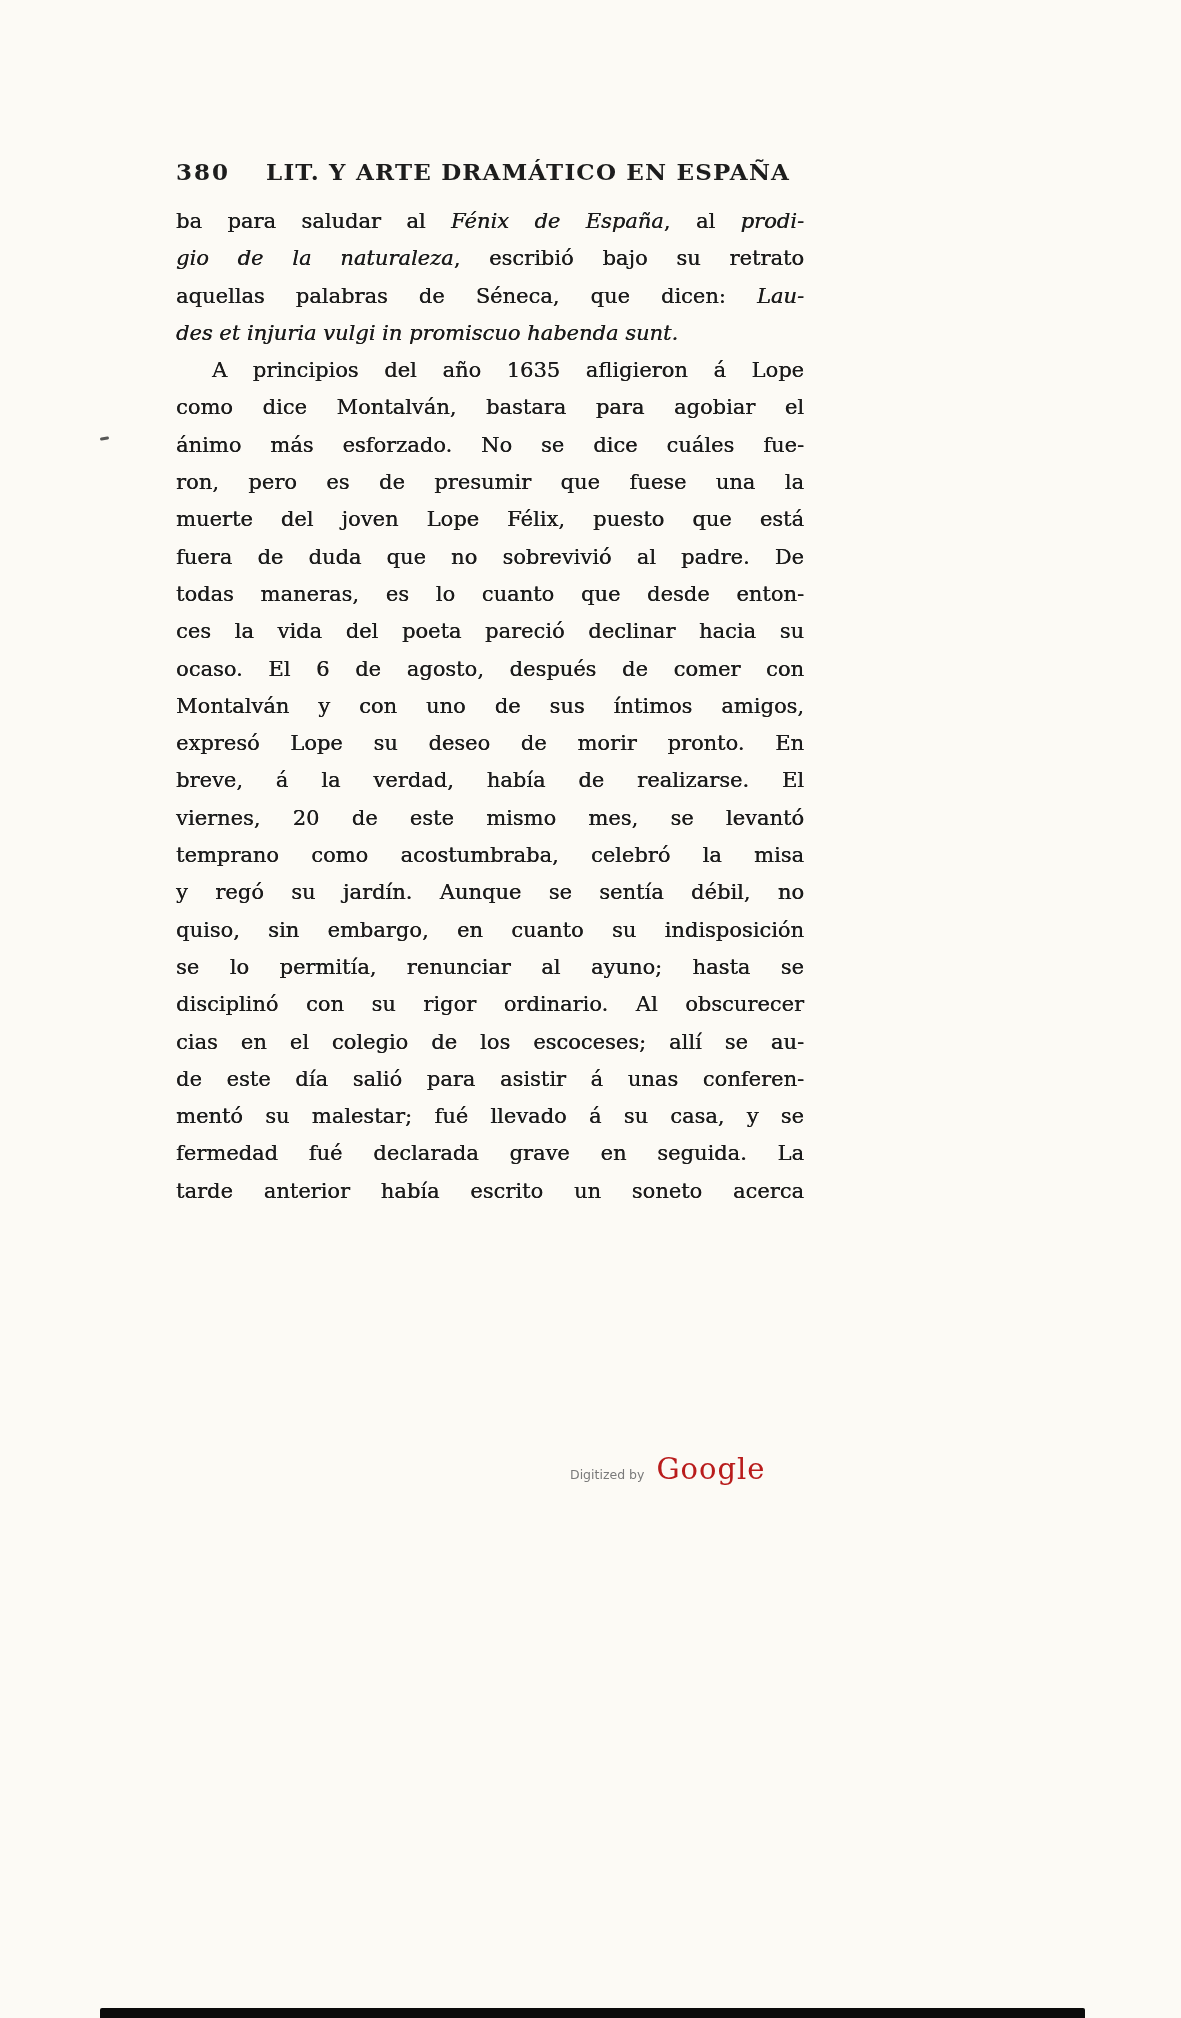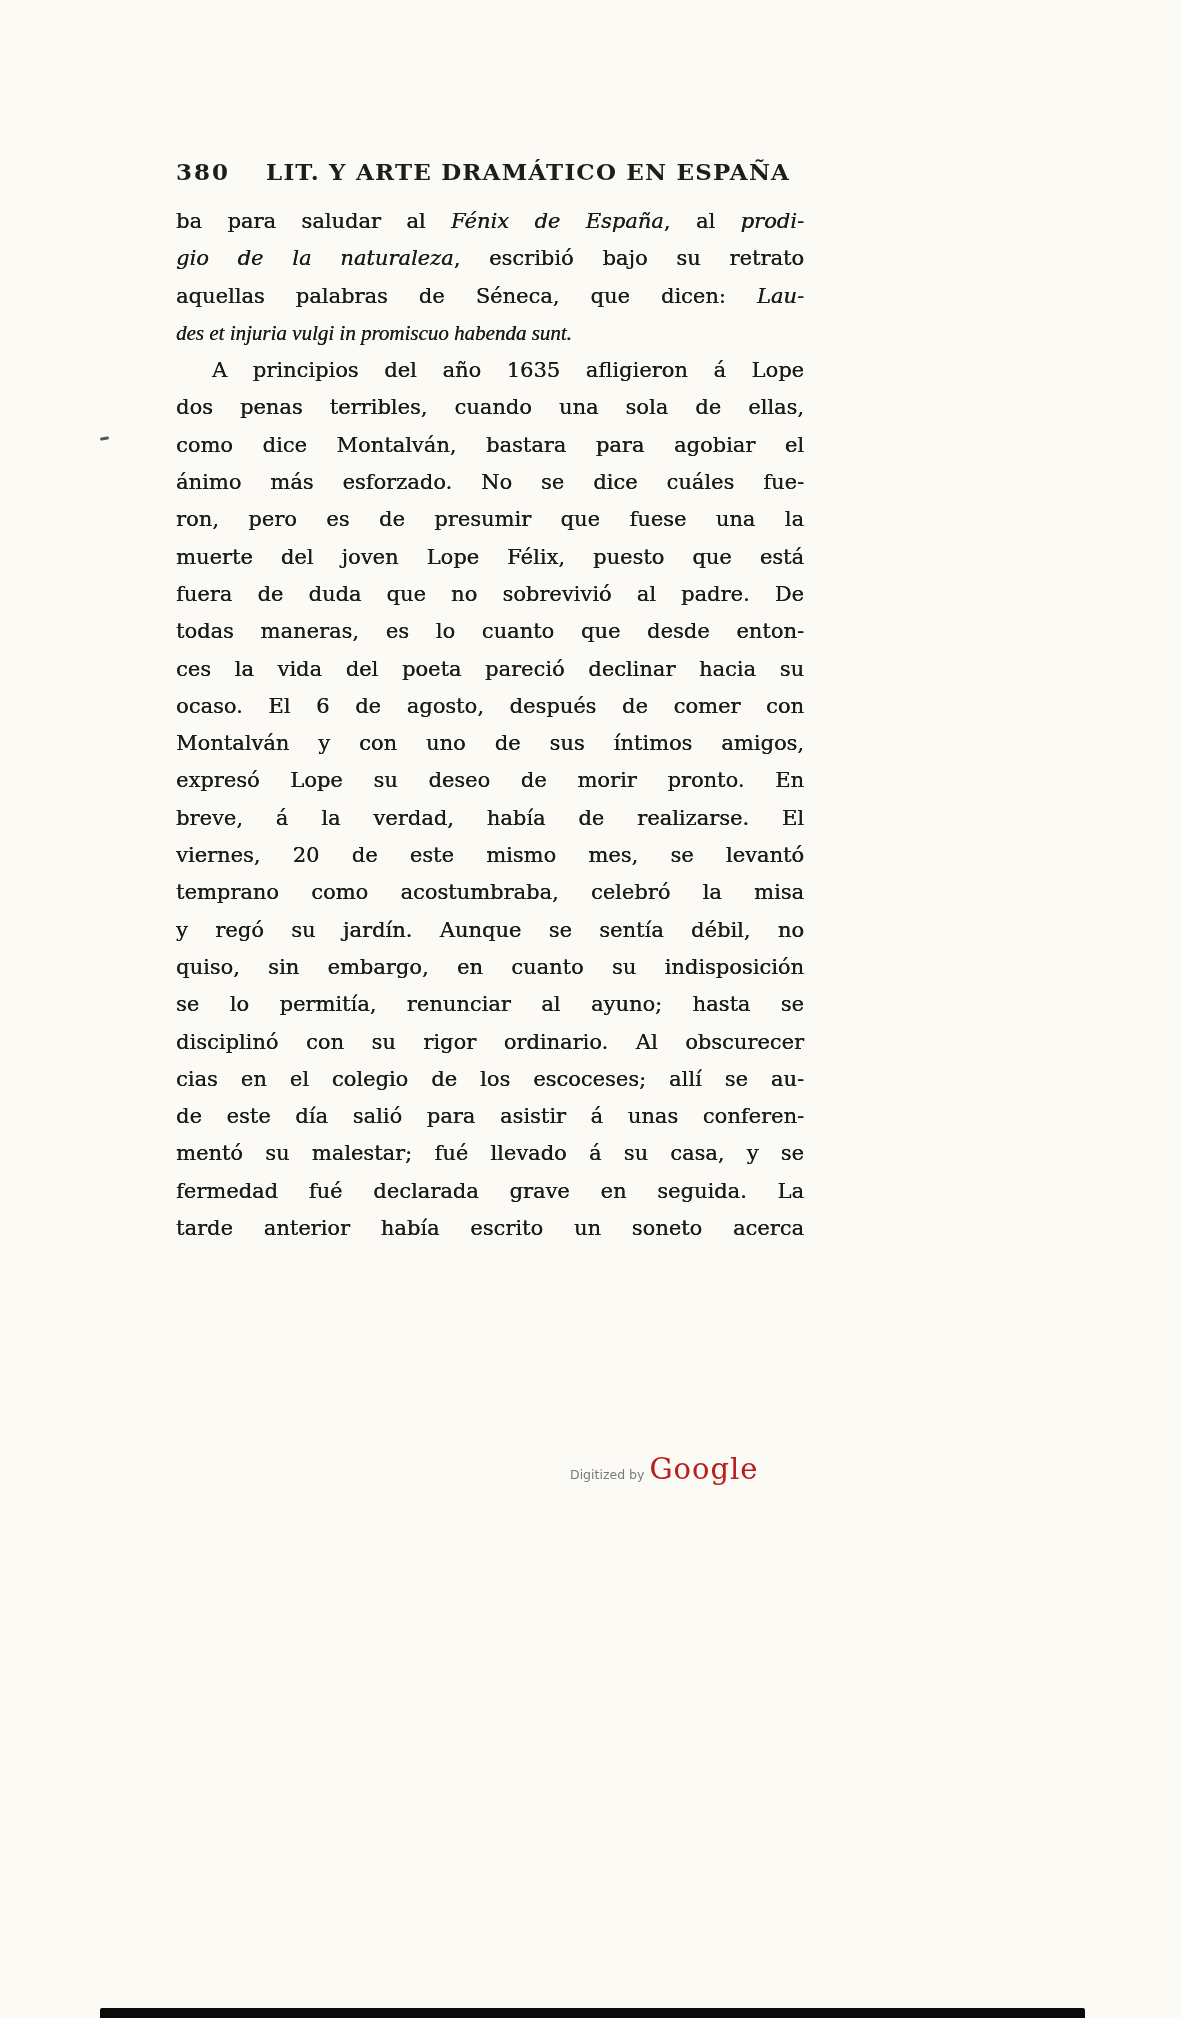--- a/index.html
+++ b/index.html
@@ -41,21 +41,21 @@
     font-size: 21px;
     line-height: 37.3px;
     color: #1b1b1b;
     text-shadow: 0.3px 0 0 currentColor; 
   }
   .line {
     text-align: justify;
     text-align-last: justify;
     white-space: normal;
   }
-  .line.para-end { text-align-last: left; font-family: Liberation Serif, serif; }
+  .line.para-end { text-align-last: left; }
   .line.indent { text-indent: 36px; }
   .line i { font-style: italic; }
 
   
   .margin-mark {
     position: absolute;
     left: 100px;
     top: 437px;
     width: 9px;
     height: 3px;
@@ -65,21 +65,21 @@
     opacity: 0.85;
   }
 
   
   .watermark {
     position: absolute;
     left: 570px;
     top: 1452px;
     display: flex;
     align-items: baseline;
-    gap: 5px;
+    gap: 12px;
     color: #6a6a6a;
   }
   .watermark .dig {
     font-family: "DejaVu Sans", sans-serif;
     font-size: 12.5px;
     color: #7a7a7a;
   }
   .watermark .google {
     font-family: "DejaVu Serif", serif;
     font-size: 29px;
@@ -110,21 +110,20 @@
 
   <div class="margin-mark"></div>
 
   <main class="text-block" style="color: rgb(27, 27, 27);">
 
   <div class="line"><span>ba para saludar al </span><i>Fénix de España</i><span>, al </span><i>prodi-</i></div>
       <div class="line"><i>gio de la naturaleza</i><span>, escribió bajo su retrato</span></div>
       <div class="line"><span>aquellas palabras de Séneca, que dicen: </span><i>Lau-</i></div>
       <div class="line para-end"><i>des et injuria vulgi in promiscuo habenda sunt.</i></div>
       <div class="line indent"><span>A principios del año 1635 afligieron á Lope</span></div>
-      <div class="line"><span>dos penas terribles, cuando una sola de ellas,</span></div>
       <div class="line"><span>como dice Montalván, bastara para agobiar el</span></div>
       <div class="line"><span>ánimo más esforzado. No se dice cuáles fue-</span></div>
       <div class="line"><span>ron, pero es de presumir que fuese una la</span></div>
       <div class="line"><span>muerte del joven Lope Félix, puesto que está</span></div>
       <div class="line"><span>fuera de duda que no sobrevivió al padre. De</span></div>
       <div class="line"><span>todas maneras, es lo cuanto que desde enton-</span></div>
       <div class="line"><span>ces la vida del poeta pareció declinar hacia su</span></div>
       <div class="line"><span>ocaso. El 6 de agosto, después de comer con</span></div>
       <div class="line"><span>Montalván y con uno de sus íntimos amigos,</span></div>
       <div class="line"><span>expresó Lope su deseo de morir pronto. En</span></div>

